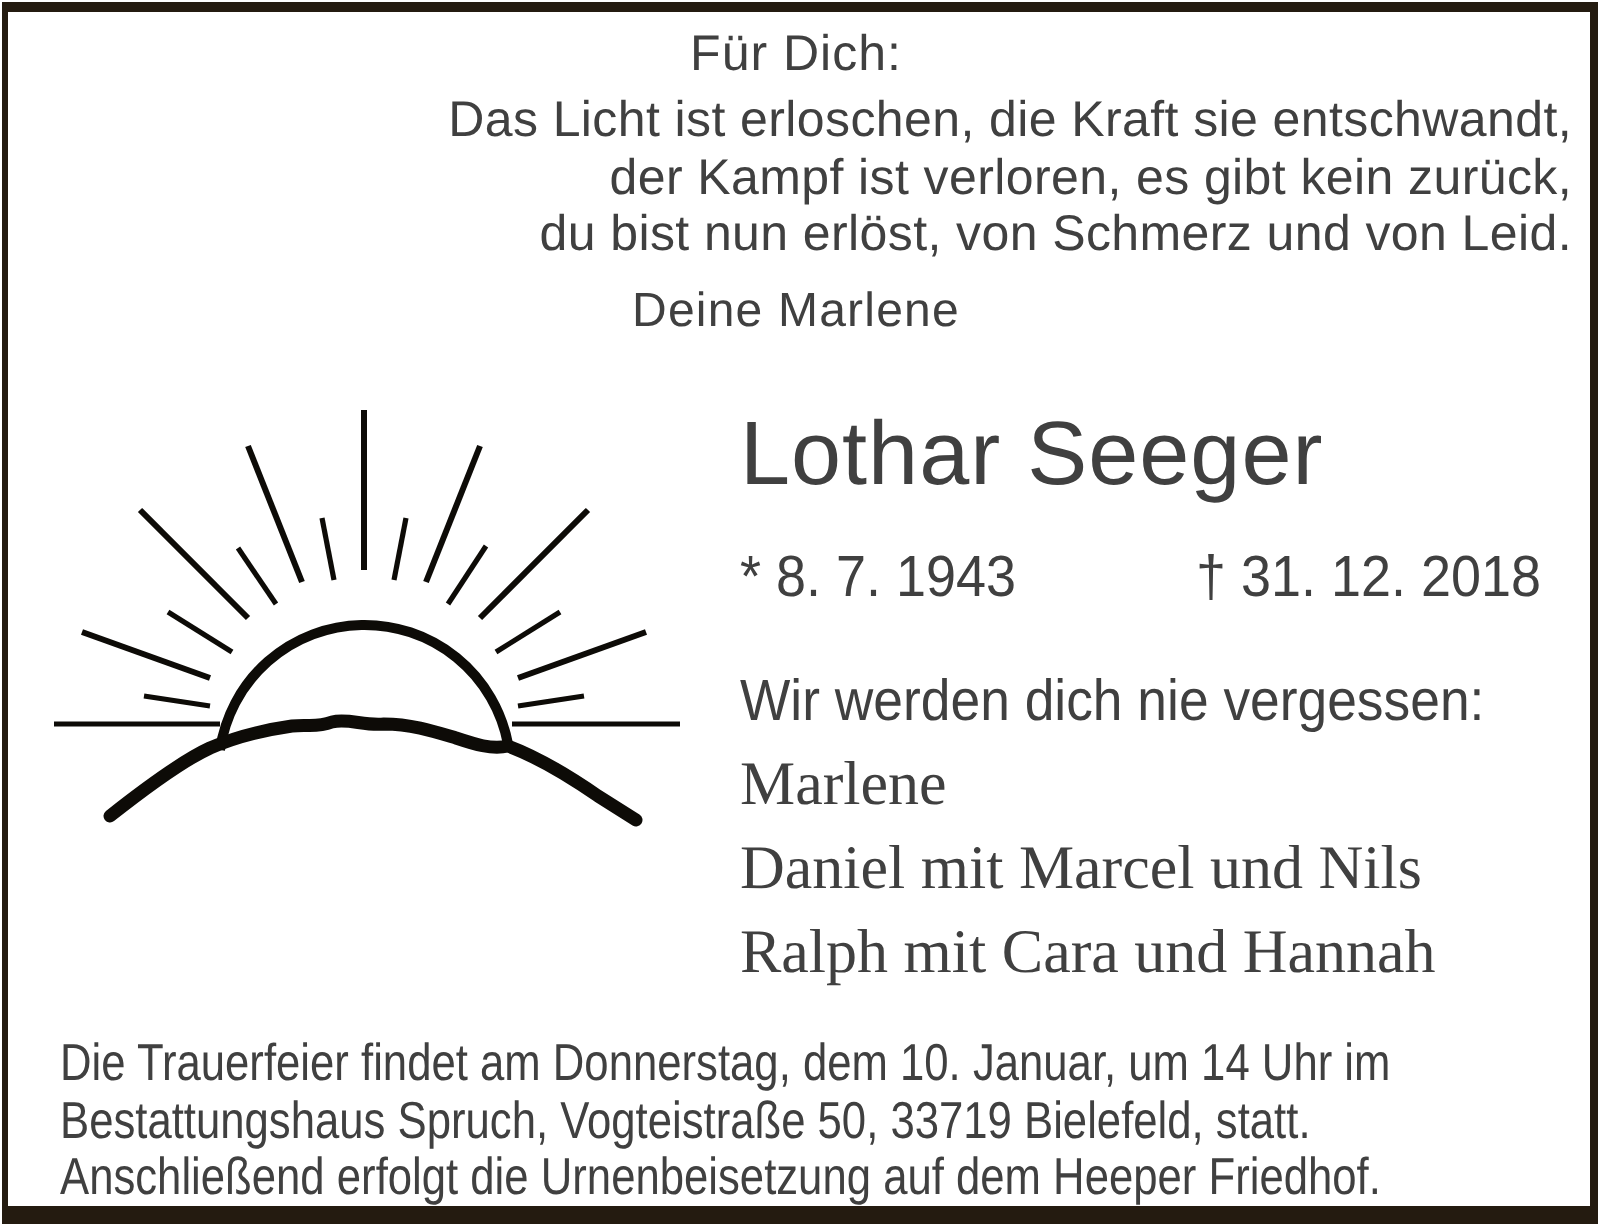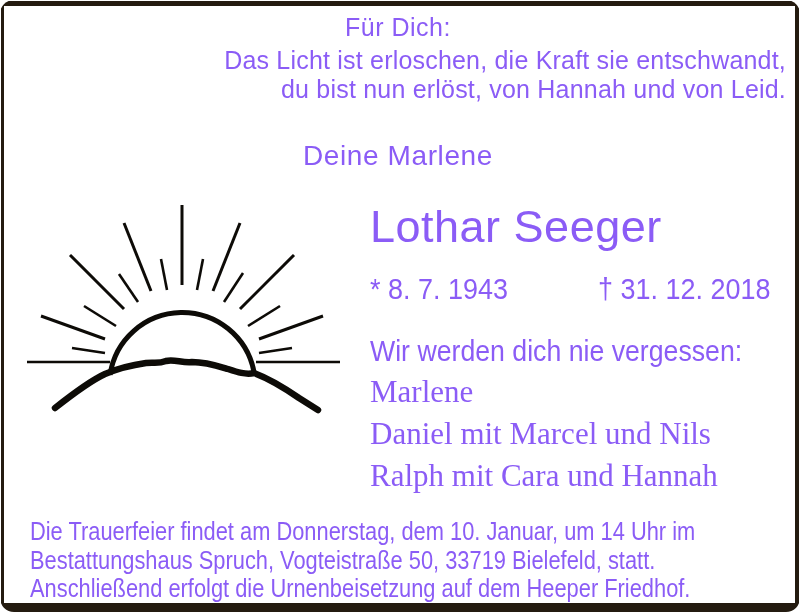--- a/index.html
+++ b/index.html
@@ -2,23 +2,22 @@
 <html><head>
 <meta charset="utf-8">
 <style>
   html,body{margin:0;padding:0;background:#ffffff;}
   .page{
     position:relative;
     width:800px;height:612px;
     box-sizing:border-box;
     background:#ffffff;
     font-family:"Liberation Sans","DejaVu Sans",sans-serif;
-    color:#8b5cf6;
+    color:#404040;
     overflow:hidden;
-    border-radius:14px;
   }
   .frame{
     position:absolute;left:1px;top:1px;right:1px;bottom:0;
     border-style:solid;
     border-color:#241b10;
     border-width:5px 4px 9px 3px;
     box-sizing:border-box;
   }
   .top-block{
     position:absolute;left:10px;right:14px;top:0;
@@ -27,21 +26,21 @@
   .dedication{
     position:absolute;left:0;right:0;top:12px;
     font-size:25px;line-height:30px;letter-spacing:0.5px;
   }
   .poem{
     position:absolute;left:0;right:0;top:46px;
     font-size:25px;line-height:28.5px;letter-spacing:0.2px;text-align:right;
   }
   .signature{
     position:absolute;left:0;right:0;top:139px;
-    font-size:28px;line-height:34px;letter-spacing:0.6px;
+    font-size:24px;line-height:34px;letter-spacing:0.6px;
   }
   .sun-wrap{
     position:absolute;left:24px;top:200px;width:318px;height:214px;
   }
   .deceased-name{
     position:absolute;left:370px;top:196px;
     font-size:45px;line-height:62px;letter-spacing:0.5px;white-space:nowrap;
   }
   .dates-row{
     position:absolute;left:370px;top:272px;width:400px;
@@ -68,21 +67,22 @@
 </head>
 <body>
 
 <div class="page">
   <div class="frame"></div>
 
   <div class="top-block">
     <div class="dedication">Für Dich:</div>
     <div class="poem">
       <div>Das Licht ist erloschen, die Kraft sie entschwandt,</div>
-      <div>du bist nun erlöst, von Hannah und von Leid.</div>
+      <div>der Kampf ist verloren, es gibt kein zurück,</div>
+      <div>du bist nun erlöst, von Schmerz und von Leid.</div>
     </div>
     <div class="signature">Deine Marlene</div>
   </div>
 
   <div class="sun-wrap">
     <svg width="318" height="214" viewBox="0 0 318 214">
 
       <path class="ink" d="M 3 162 H 86" stroke-width="2.5"></path>
       <path class="ink" d="M 232 162 H 316" stroke-width="2.5"></path>
 

